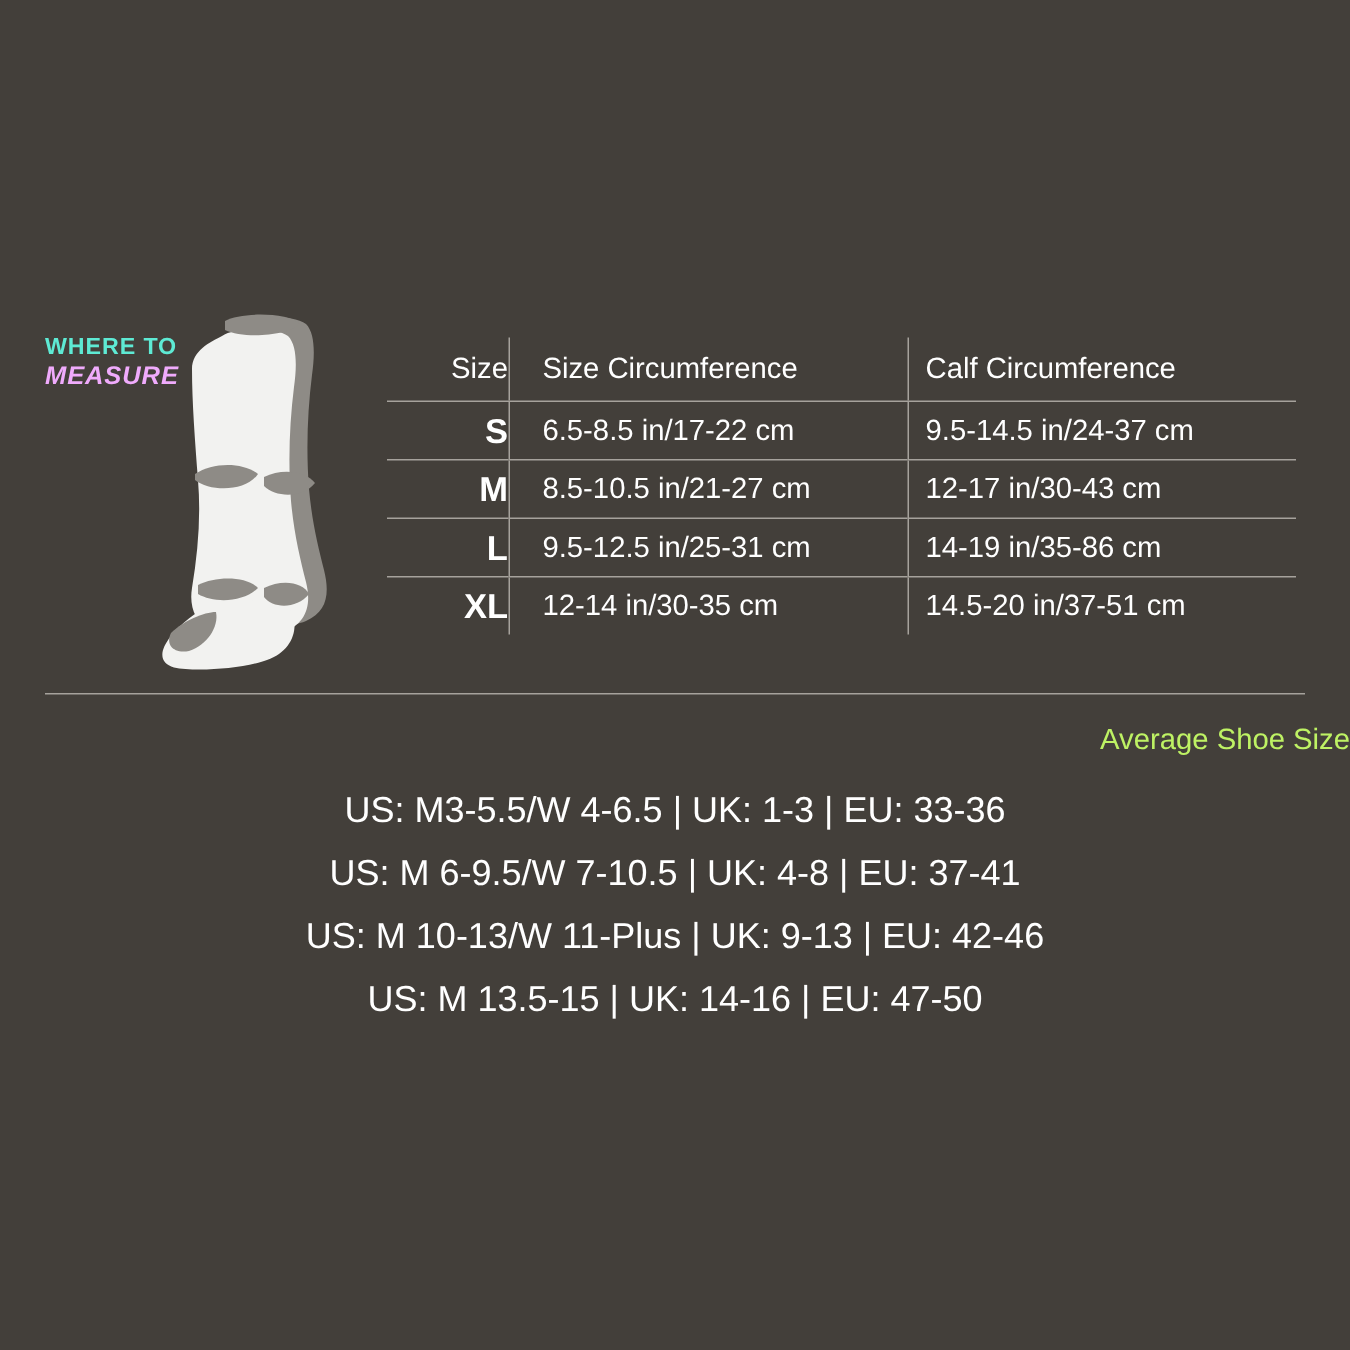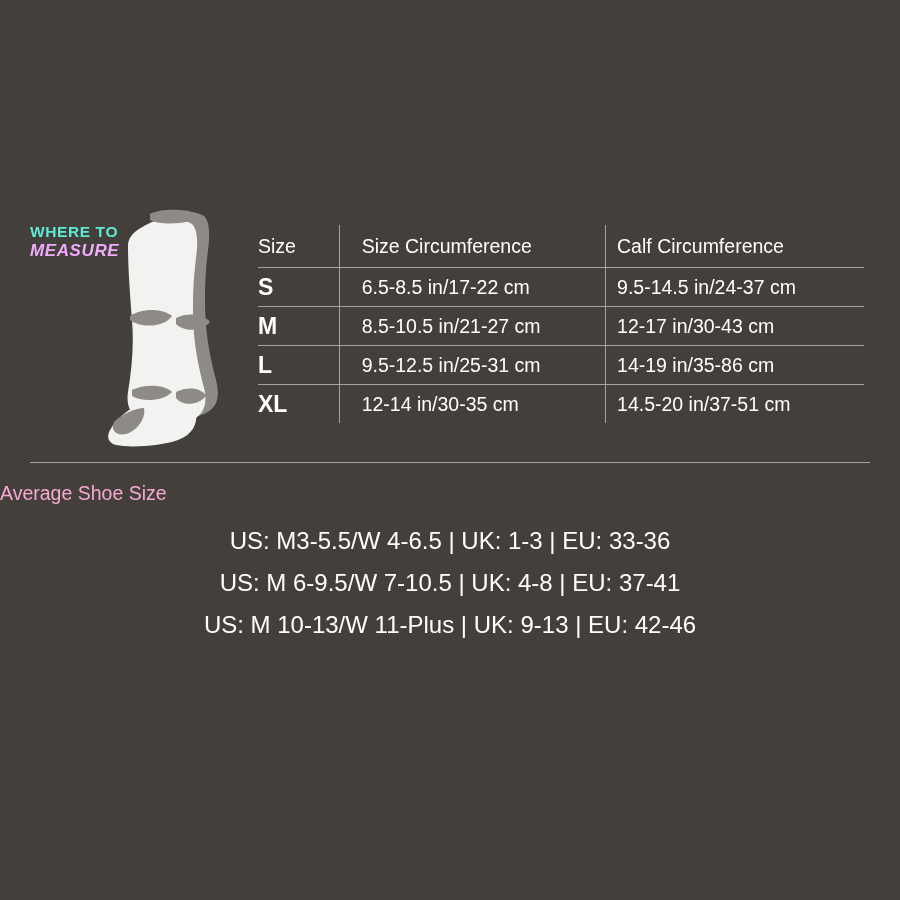--- a/index.html
+++ b/index.html
@@ -62,21 +62,21 @@
     border-collapse: collapse;
   }
   .size-table th, .size-table td {
     font-weight: normal;
     color: #ffffff;
     padding: 0;
     vertical-align: middle;
   }
   .size-table th.col-size, .size-table td.col-size {
     width: 86px;
-    text-align: left;
+    text-align: right;
   }
   .size-table th.col-ankle, .size-table td.col-ankle {
     width: 258px;
     text-align: left;
     padding-left: 22px;
   }
   .size-table th.col-calf, .size-table td.col-calf {
     width: 262px;
     text-align: left;
     padding-left: 11px;
@@ -115,23 +115,23 @@
     height: 1px;
     background: #a6a29c;
   }
 
   
   .shoe-title {
     position: absolute;
     left: 0;
     top: 482px;
     width: 900px;
-    text-align: left;
+    text-align: right;
     font-size: 19.5px;
-    color: #f9a8d4;
+    color: #bef264;
   }
   .shoe-list {
     position: absolute;
     left: 0;
     top: 520px;
     width: 900px;
   }
   .shoe-row {
     width: 900px;
     text-align: center;
@@ -218,15 +218,16 @@
     </tbody>
   </table>
 
   <div class="divider"></div>
 
   <div class="shoe-title">Average Shoe Size</div>
   <div class="shoe-list">
     <div class="shoe-row">US: M3-5.5/W 4-6.5 | UK: 1-3 | EU: 33-36</div>
     <div class="shoe-row">US: M 6-9.5/W 7-10.5 | UK: 4-8 | EU: 37-41</div>
     <div class="shoe-row">US: M 10-13/W 11-Plus | UK: 9-13 | EU: 42-46</div>
+    <div class="shoe-row">US: M 13.5-15 | UK: 14-16 | EU: 47-50</div>
   </div>
 
 </div>
 
 </body></html>

